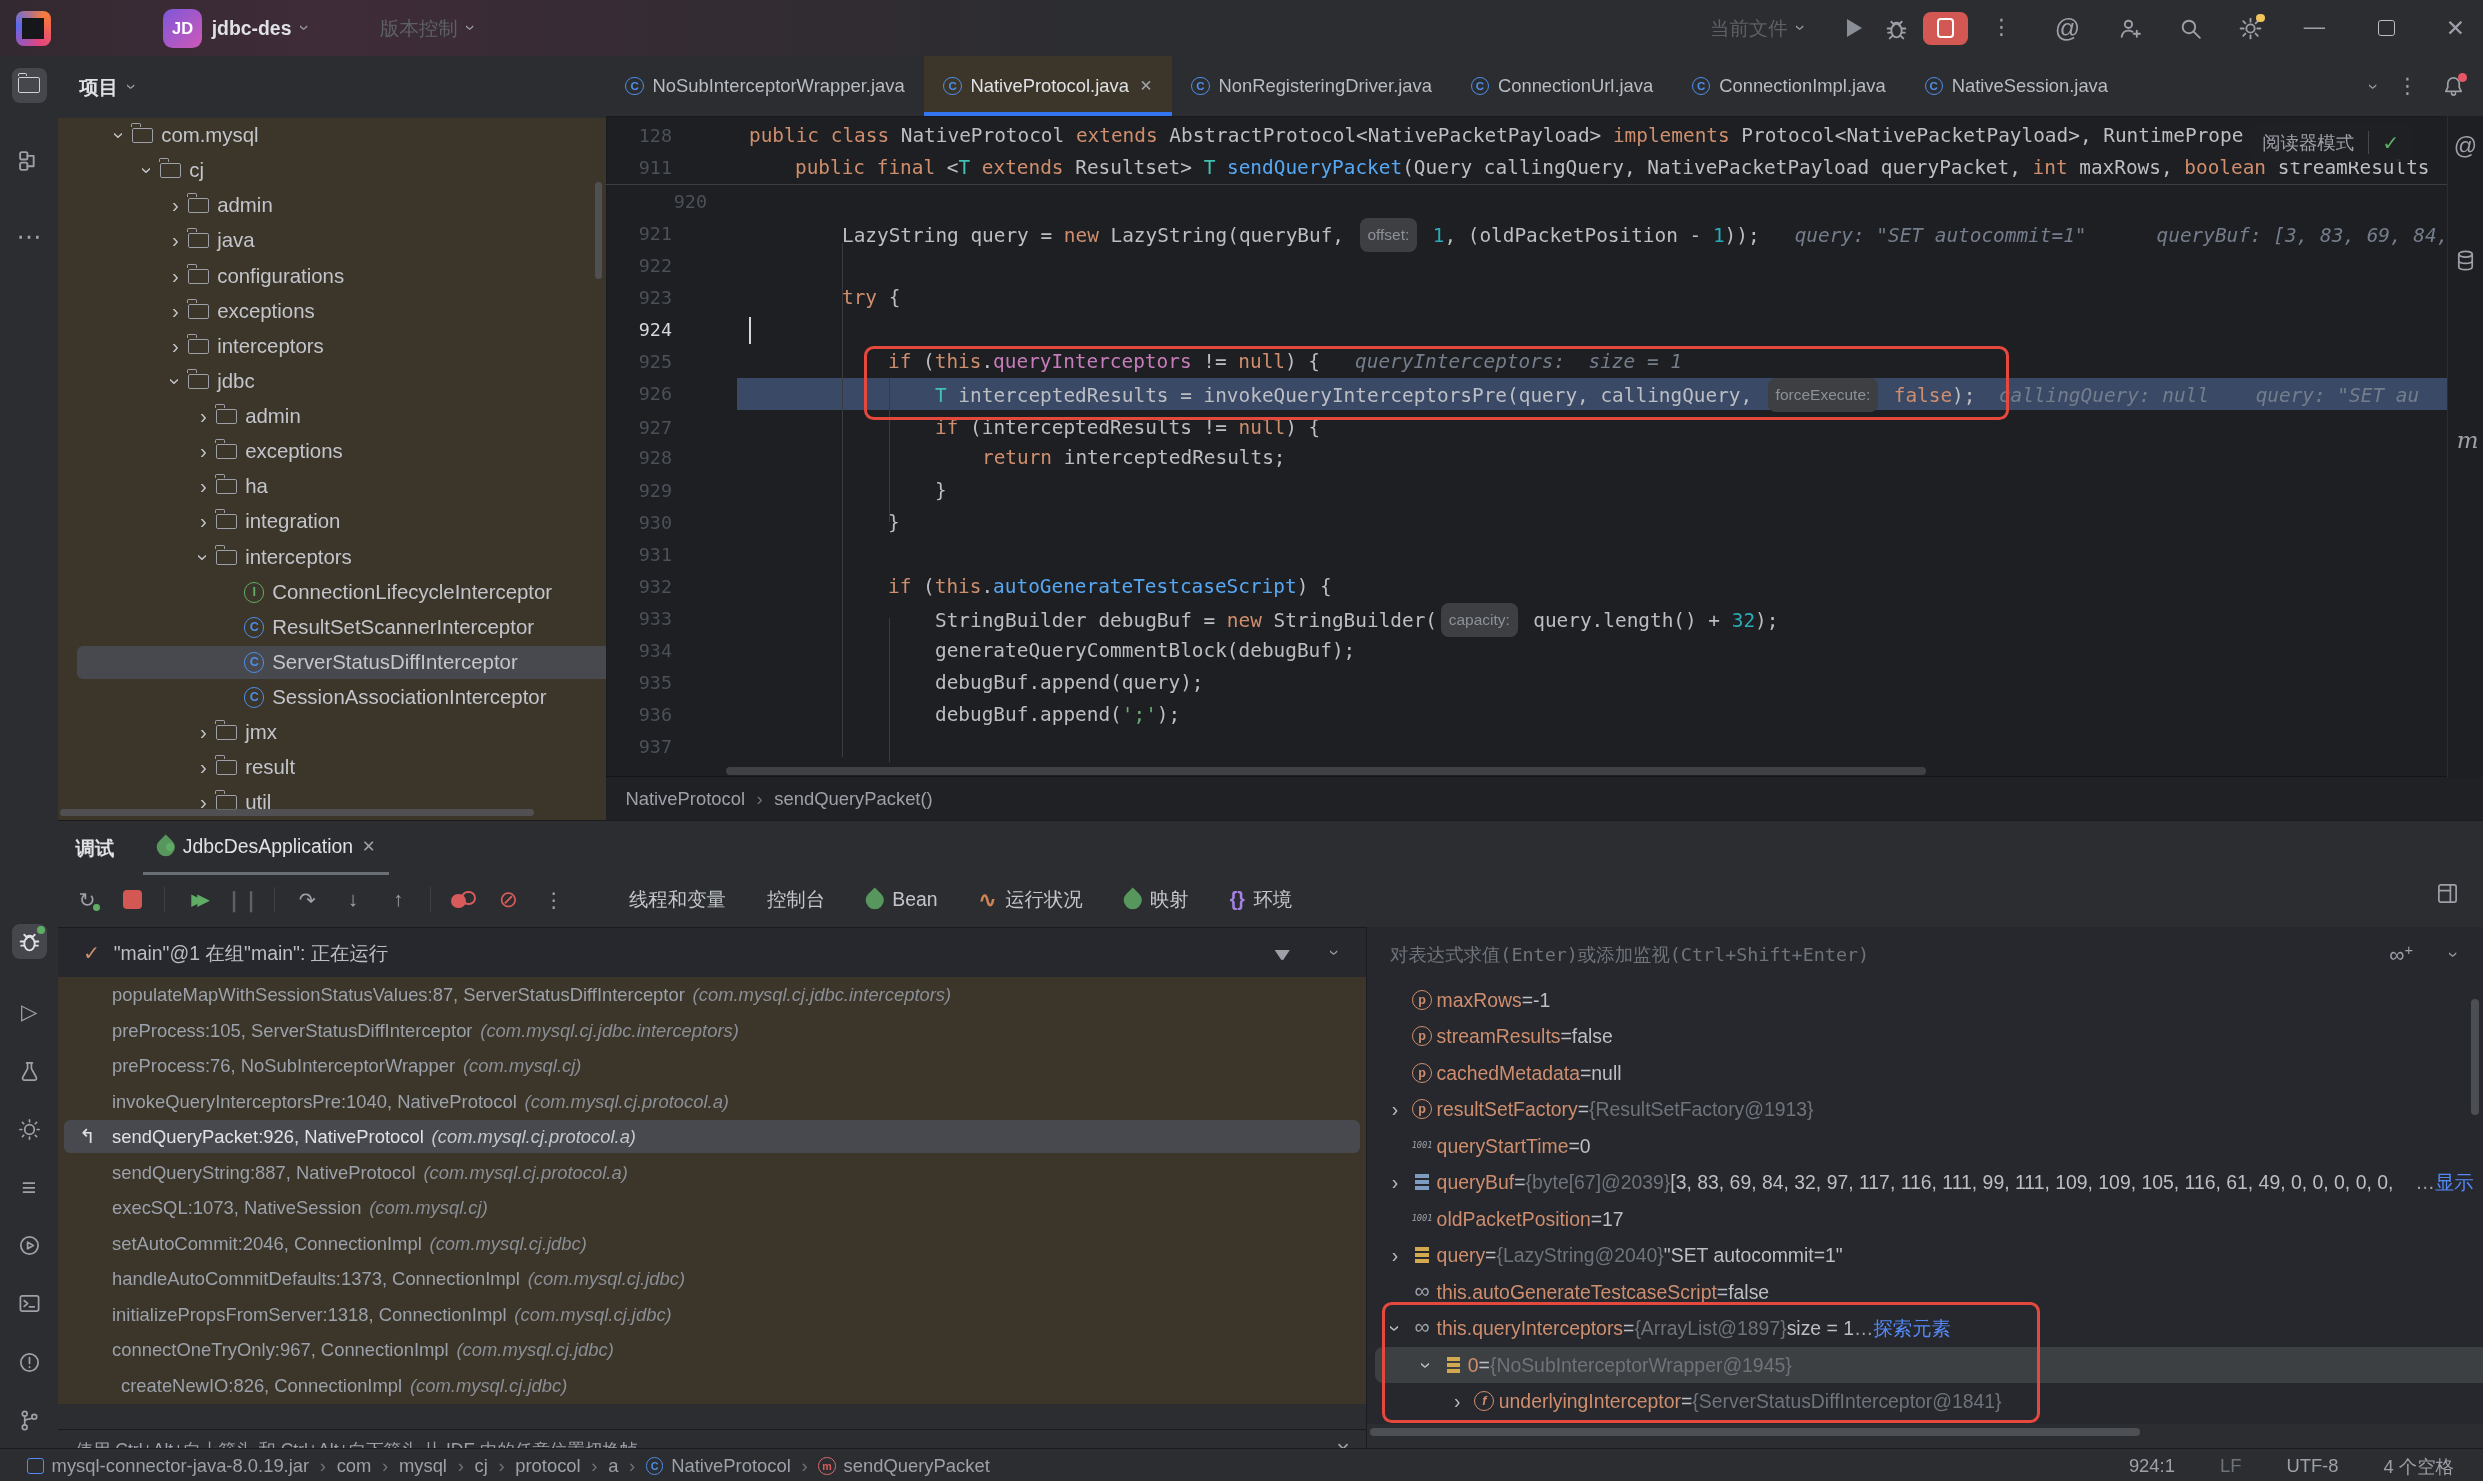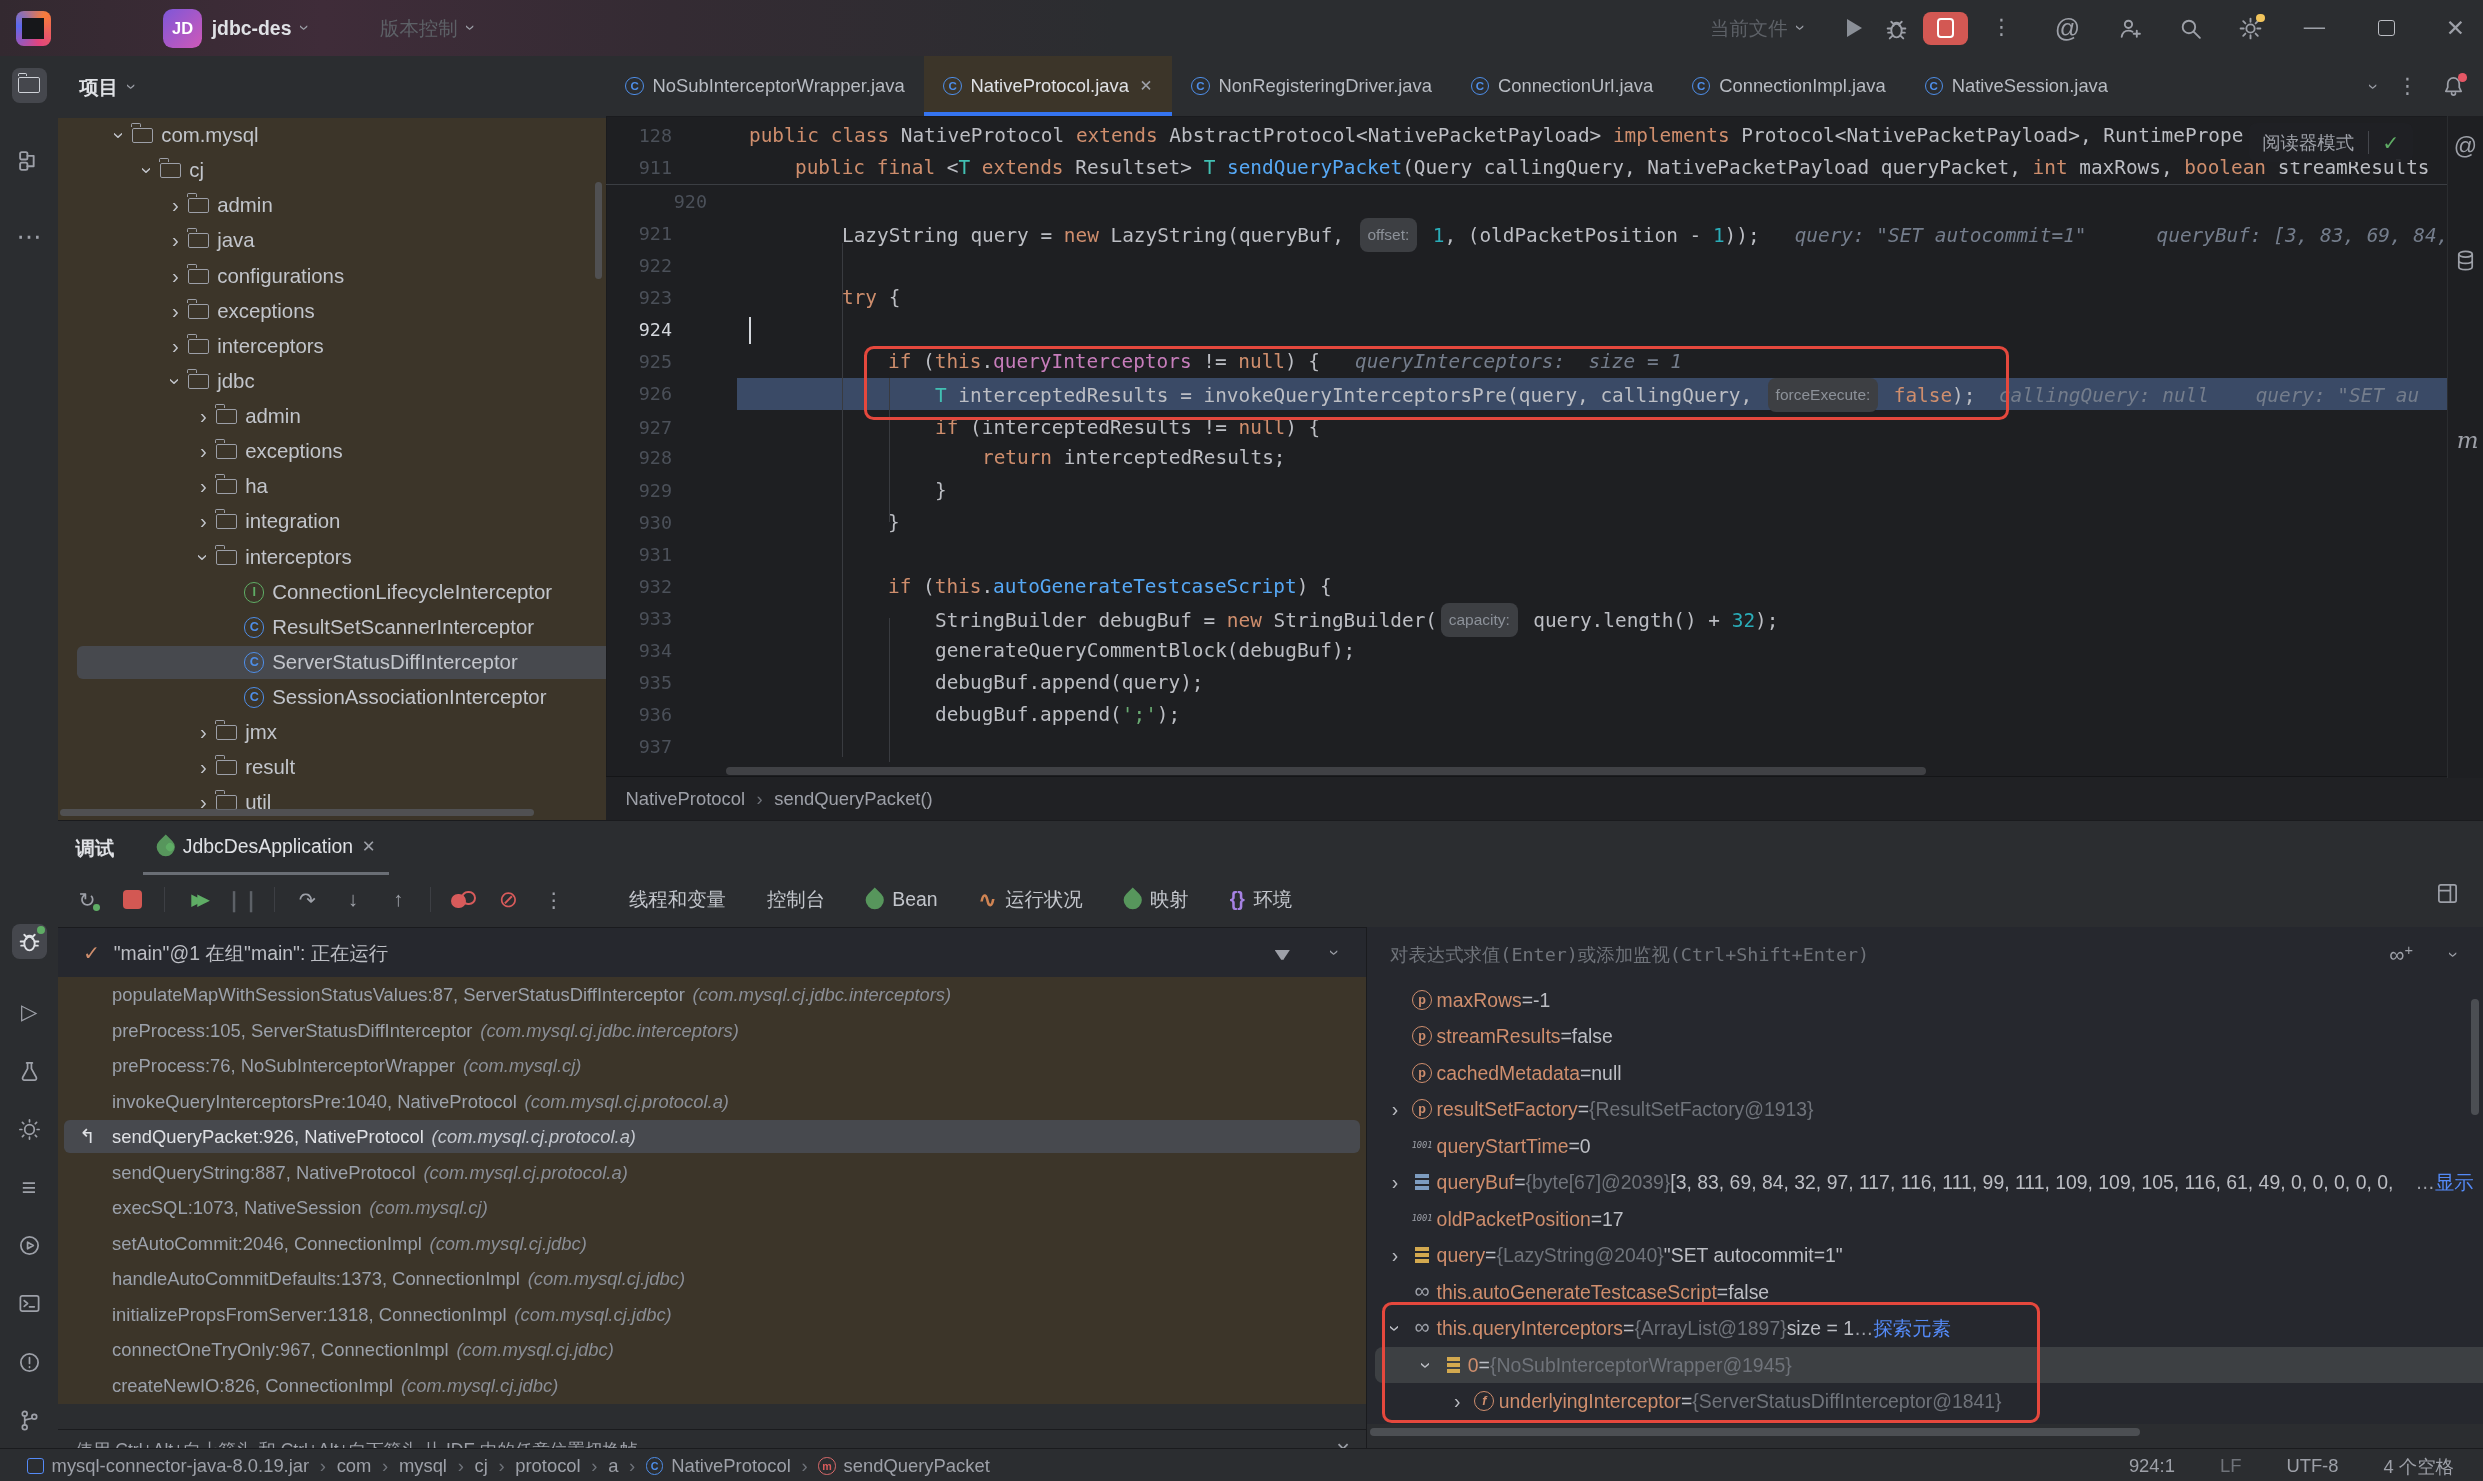--- a/index.html
+++ b/index.html
@@ -646,21 +646,21 @@
         <span class="pkg">(com.mysql.cj.jdbc)</span>
       </div>
       <div class="frow" style="top: 320px;">
         <span class="txt">initializePropsFromServer:1318, ConnectionImpl</span>
         <span class="pkg">(com.mysql.cj.jdbc)</span>
       </div>
       <div class="frow" style="top: 355px;">
         <span class="txt">connectOneTryOnly:967, ConnectionImpl</span>
         <span class="pkg">(com.mysql.cj.jdbc)</span>
       </div>
-      <div class="frow" style="top: 391px;">
+      <div class="frow" style="top: 391px; padding-left: 9px;">
         <span class="txt">createNewIO:826, ConnectionImpl</span>
         <span class="pkg">(com.mysql.cj.jdbc)</span>
       </div>
     </div>
   <div id="hintbar" class="abs rel">
     <span style="margin-left:17.5px;">使用 Ctrl+Alt+向上箭头 和 Ctrl+Alt+向下箭头 从 IDE 中的任意位置切换帧</span>
     <span class="x">✕</span>
   </div>
   <div id="vsplit" class="abs"></div>
   <div id="watch-row" class="abs">

